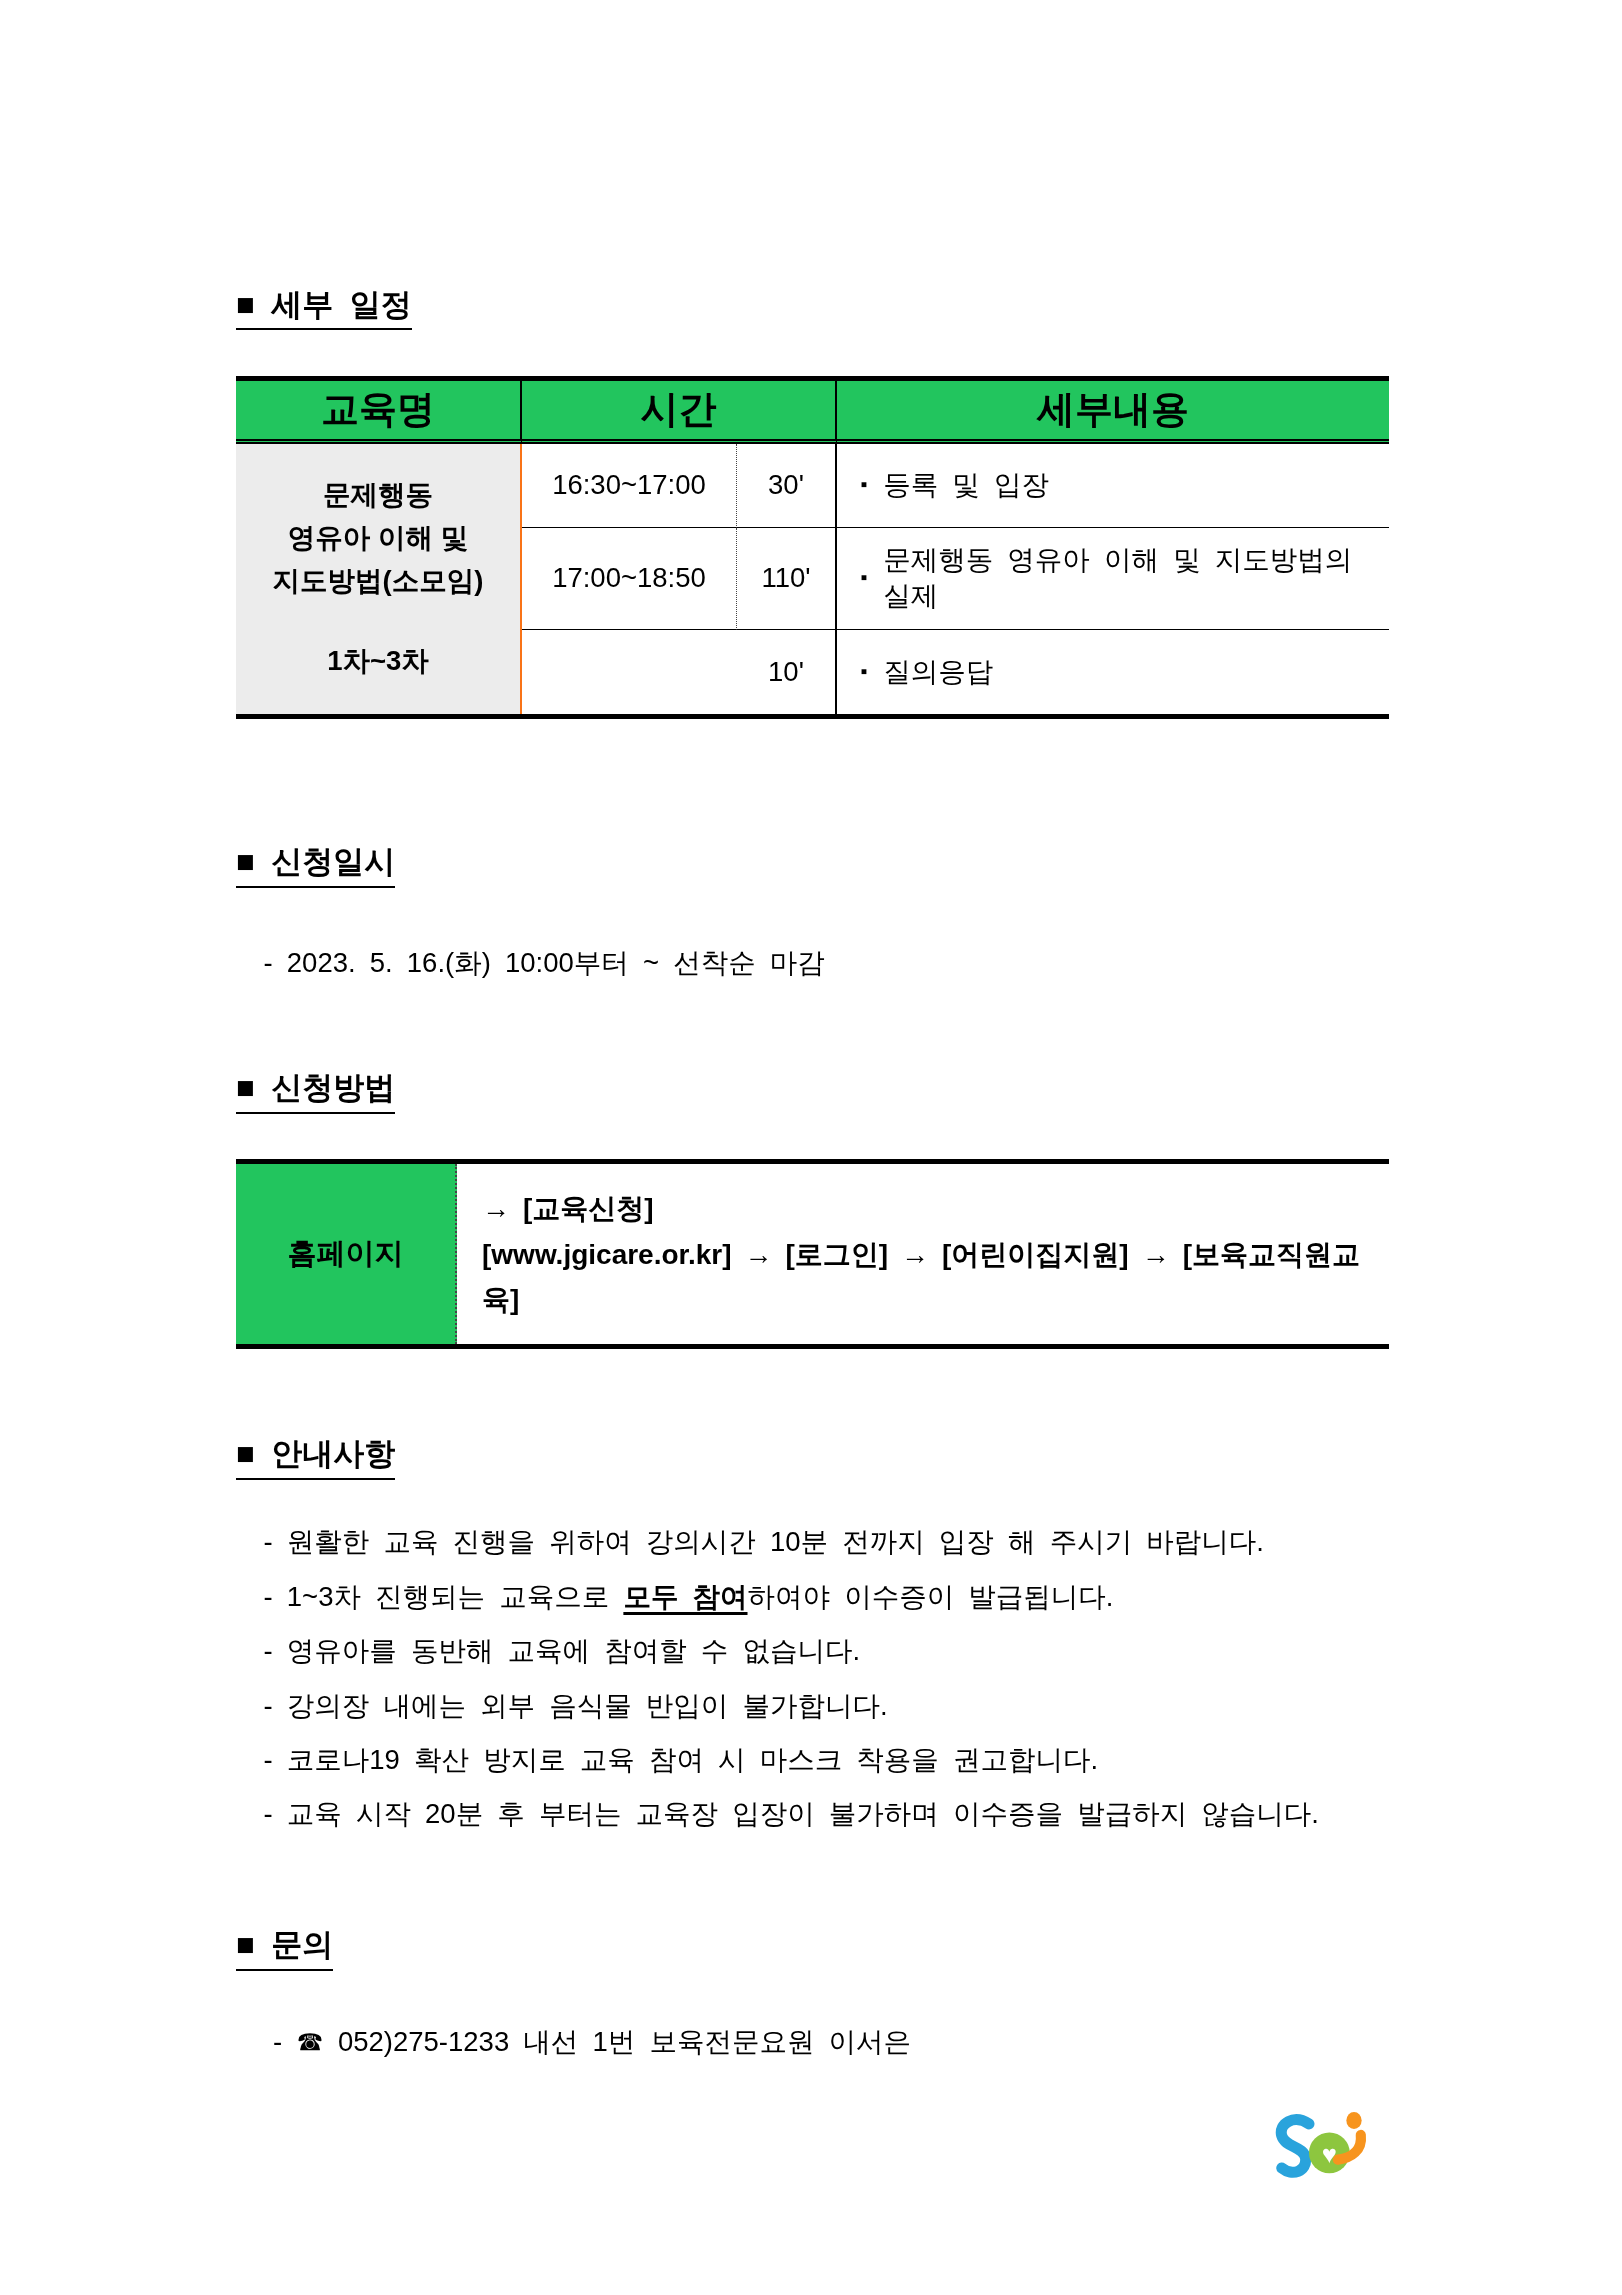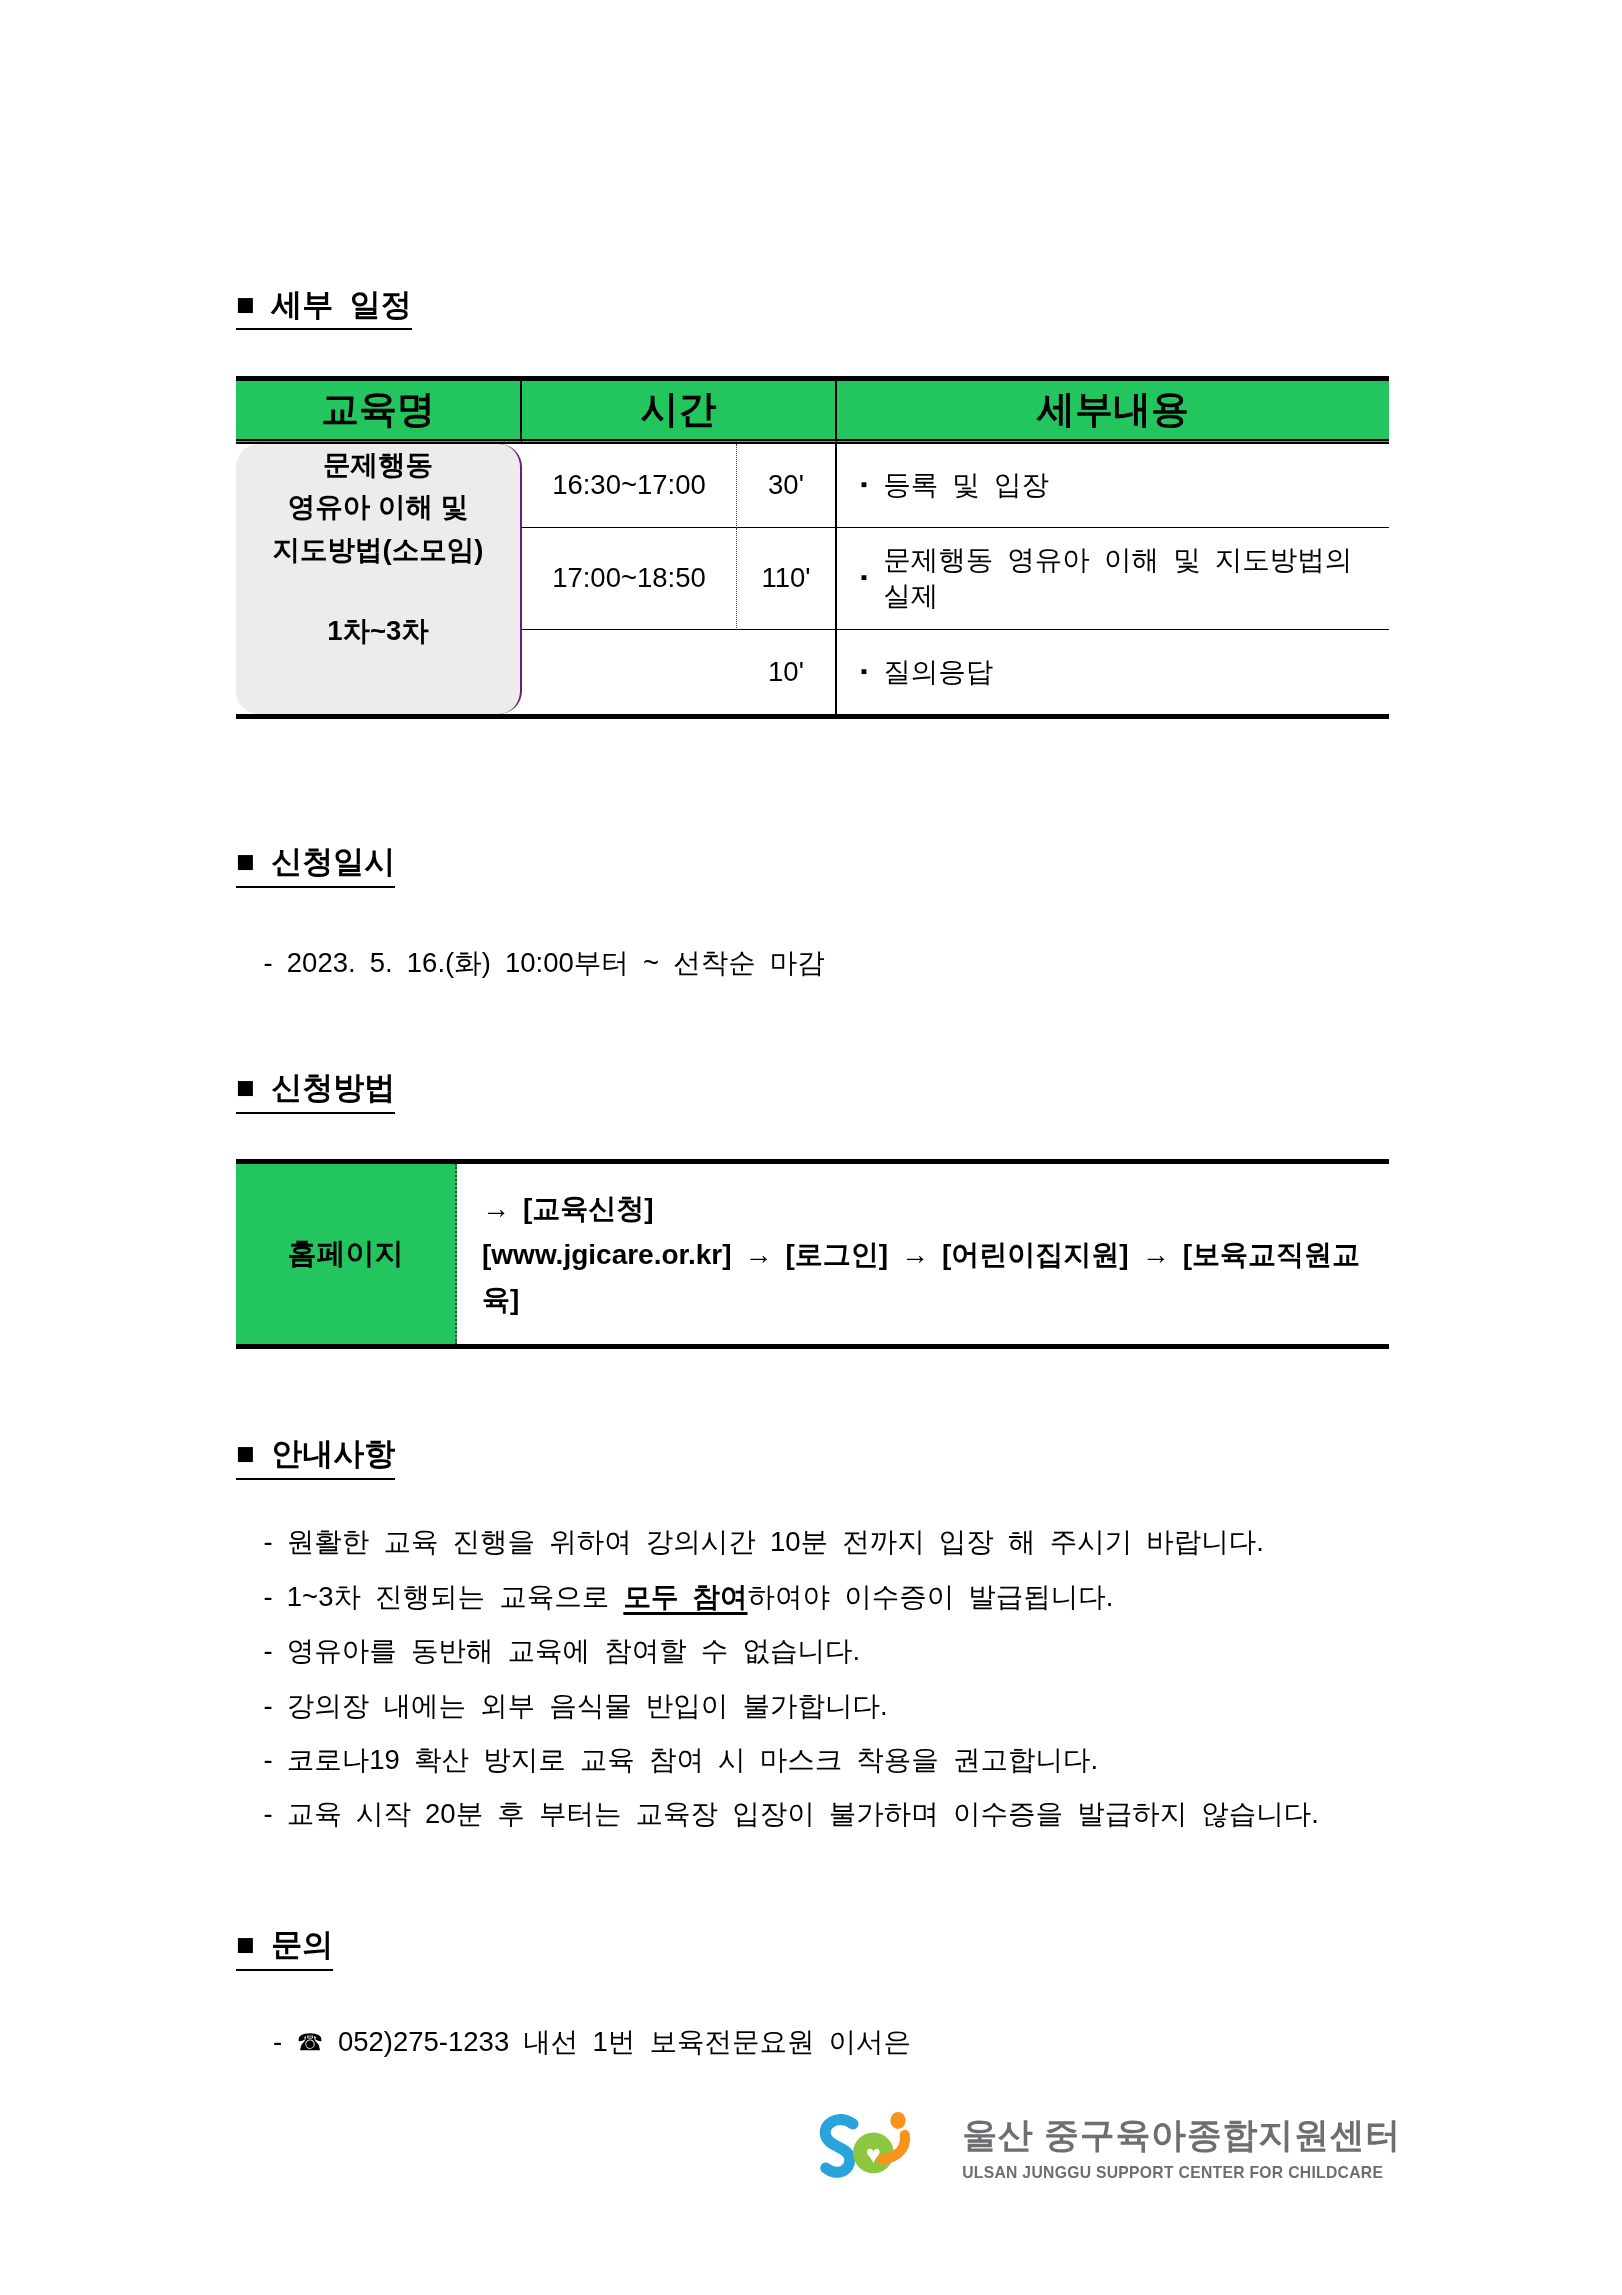--- a/index.html
+++ b/index.html
@@ -20,23 +20,23 @@
     grid-template-columns:286px 215px 100px 552px;
     grid-template-rows:63px 84px 102px 84px;
     border-top:5.9px solid #000;border-bottom:5.9px solid #000;
   }
   .cell{display:flex;align-items:center;justify-content:center;font-size:27.5px;}
   .th{background:#22c55e;font-weight:700;font-size:38px;border-bottom:5.2px double #000;}
   .th-name{grid-column:1;grid-row:1;border-right:2px solid #000;}
   .th-time{grid-column:2/4;grid-row:1;border-right:2px solid #000;}
   .th-detail{grid-column:4;grid-row:1;}
   .merged{
-    grid-column:1;grid-row:2/5;background:#ececec;border-right:2px solid #701a75;
-    display:flex;flex-direction:column;align-items:center;
-    font-weight:700;font-size:27.5px;line-height:1.55;text-align:center;border-radius:23px;
+    grid-column:1;grid-row:2/5;background:#ececec;border-right:2px solid #f97316;
+    display:flex;flex-direction:column;align-items:center;justify-content:center;
+    font-weight:700;font-size:27.5px;line-height:1.55;text-align:center;
   }
   .merged .gap{height:38px;}
   .c-time{grid-column:2;border-right:1.3px dotted #444;}
   .c-dur{grid-column:3;border-right:2px solid #000;}
   .c-detail{grid-column:4;justify-content:flex-start;padding-left:23.6px;word-spacing:6.5px;}
   .row1{grid-row:2;border-bottom:1.3px solid #000;}
   .row2{grid-row:3;border-bottom:1.3px solid #000;}
   .row3{grid-row:4;}
   .sq-bullet{font-size:19.6px;margin-right:15.7px;line-height:1;}
   
@@ -163,18 +163,14 @@
 <div class="footer-logo">
   <span>
     <svg width="128" height="68" viewBox="0 0 150 80" aria-hidden="true">
       <path d="M42,14 C24,2 6,14 10,28 C14,42 36,40 38,54 C40,70 22,76 10,66" fill="none" stroke-width="13" stroke-linecap="round" stroke="#29a3dc"></path>
       <circle cx="66" cy="48" r="24" fill="#8dc63f"></circle>
       <ellipse cx="95" cy="10" rx="9" ry="10" fill="#f7941e"></ellipse>
       <path d="M103,27 C105,45 92,54 76,56" fill="none" stroke-width="12" stroke-linecap="round" stroke="#f7941e"></path>
       <text x="66" y="60" text-anchor="middle" font-size="30" font-family="Liberation Sans, sans-serif" fill="#ffffff">♥</text>
     </svg>
   </span>
-  <span class="logo-text">
-    <span class="logo-kr">울산 중구육아종합지원센터</span>
-    <span class="logo-en">ULSAN JUNGGU SUPPORT CENTER FOR CHILDCARE</span>
-  </span>
 </div>
 
 
 </body></html>

